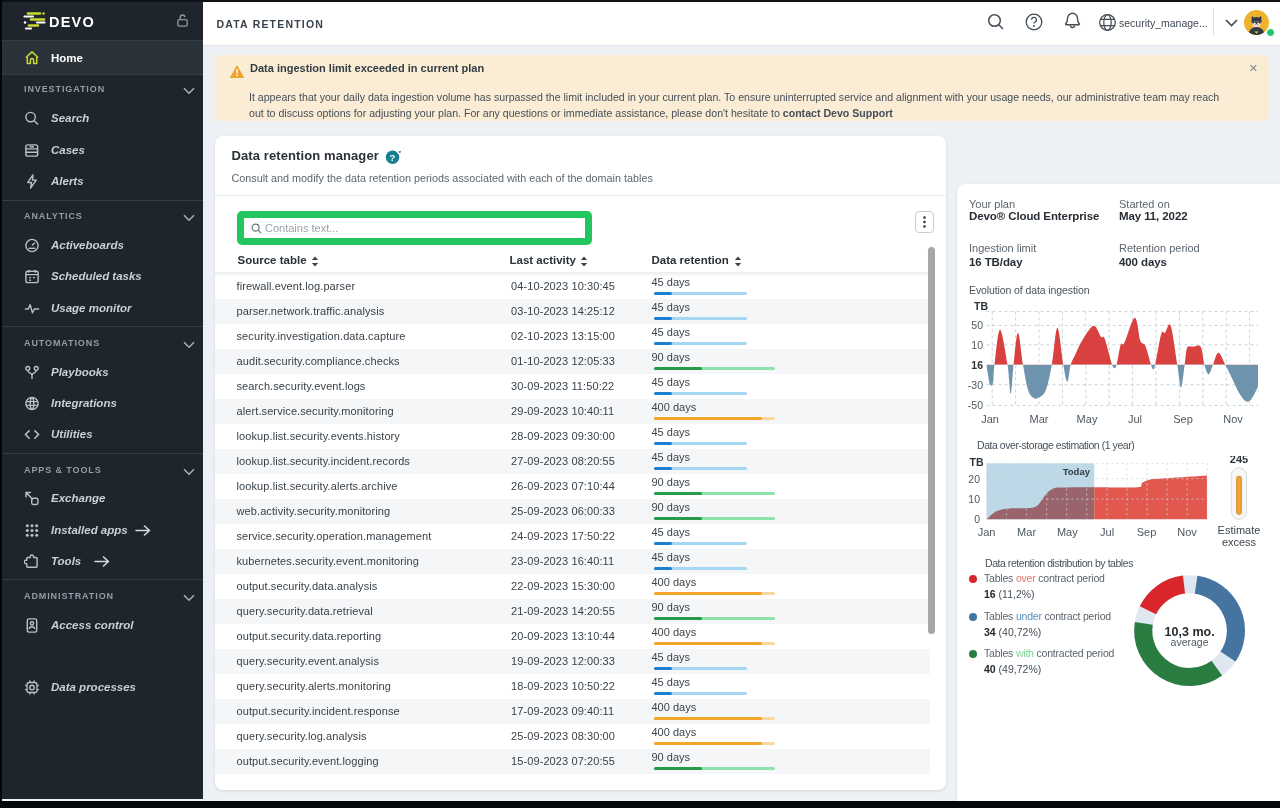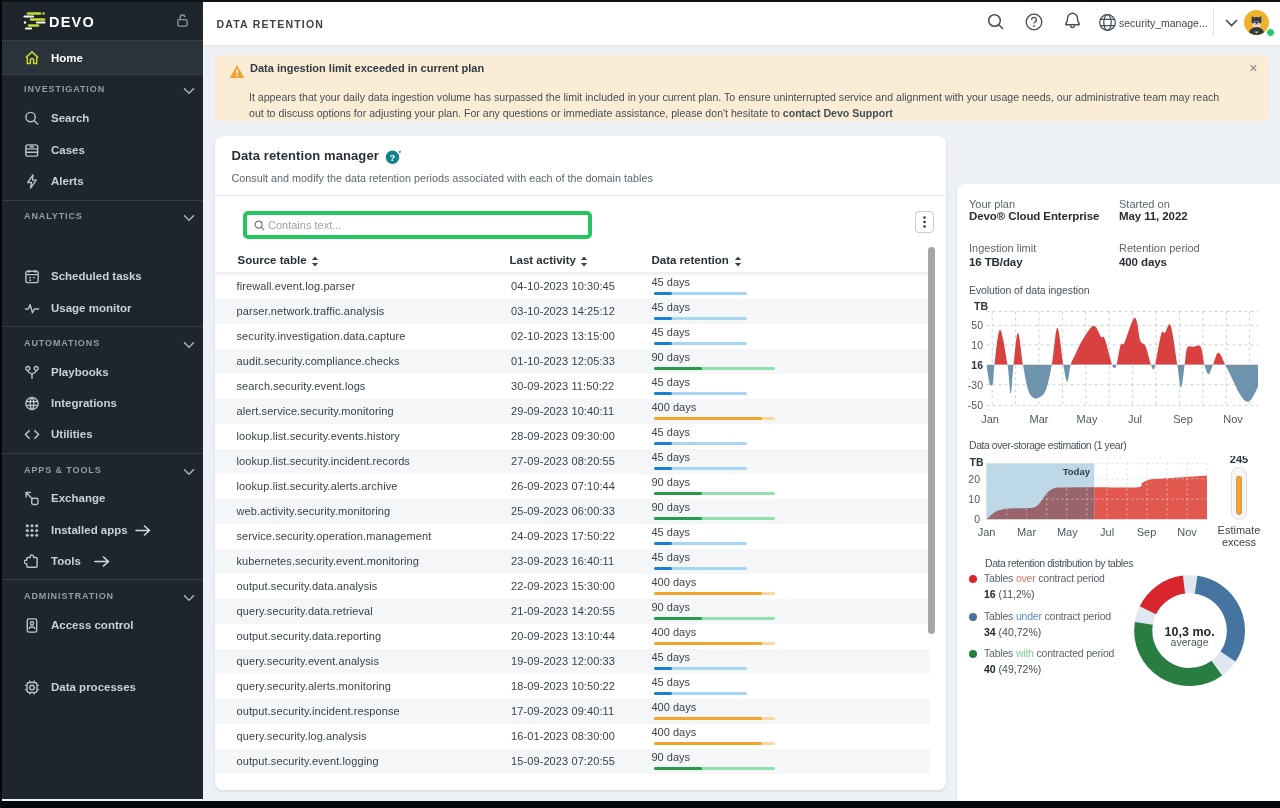--- a/index.html
+++ b/index.html
@@ -1,21 +1,21 @@
 <!DOCTYPE html>
 <html><head><meta charset="utf-8">
 <style>
 html,body{margin:0;padding:0;}
 body{width:1280px;height:808px;background:#04070a;font-family:"Liberation Sans",sans-serif;overflow:hidden;position:relative;}
 #page{position:absolute;left:2px;top:0;right:0;bottom:7px;background:#edf0f4;overflow:hidden;}
 
 #sidebar{position:absolute;left:0;top:0;width:201px;bottom:2px;background:#1e252c;}
 #logo{position:absolute;left:0;top:0;width:100%;height:40px;border-bottom:1px solid #353e45;}
 #homerow{position:absolute;left:0;top:41px;width:100%;height:33px;background:#2a323a;border-bottom:1px solid #353e45;}
-.srow{position:absolute;left:0;width:100%;height:31px;}
+.srow{position:absolute;left:0;width:100%;height:31px;font-style:italic;}
 .srow svg.mic{position:absolute;left:22px;top:7px;}
 .srow .mtxt{position:absolute;left:49px;top:9px;font-size:11.5px;font-weight:bold;color:#c9d1d6;}
 .shead{position:absolute;left:0;width:100%;height:20px;}
 .shead span{position:absolute;left:22px;top:5px;font-size:9px;font-weight:bold;letter-spacing:0.9px;color:#939da5;}
 .shead svg{position:absolute;left:181px;top:8px;}
 .sdiv{position:absolute;left:0;width:100%;border-top:1px solid #353e45;}
 
 #topbar{position:absolute;left:201px;top:0;right:0;height:45px;background:#fff;border-bottom:1px solid #e4e7ea;}
 #tbtitle{position:absolute;left:13.5px;top:18px;font-size:10.5px;font-weight:bold;letter-spacing:1.2px;color:#39434c;}
 
@@ -24,21 +24,21 @@
 #banner .bbody{position:absolute;left:34px;top:34px;font-size:10.6px;color:#454f58;line-height:16px;white-space:nowrap;}
 #banner .bclose{position:absolute;right:11px;top:7px;color:#82888d;font-size:11px;}
 
 .card{position:absolute;background:#fff;border-radius:8px;box-shadow:0 1px 3px rgba(40,50,60,.12);}
 #card1{left:213px;top:136px;width:731px;height:654px;}
 #card2{left:955px;top:136px;width:369px;height:654px;margin-top:48px;}
 
 #c1title{position:absolute;left:16.5px;top:11.5px;font-size:13px;font-weight:bold;color:#2a3137;letter-spacing:.1px;}
 #c1sub{position:absolute;left:16.5px;top:36px;font-size:10.8px;color:#5d6770;}
 #c1div{position:absolute;left:0;top:59px;width:100%;border-top:1px solid #e9ebed;}
-#searchbox{position:absolute;left:28px;top:75px;width:341px;height:20px;border:4px solid #22c55e;border-radius:5px;}
+#searchbox{position:absolute;left:22px;top:75px;width:341px;height:20px;border:7px solid #22c55e;border-radius:5px;}
 #searchbox span{position:absolute;left:21px;top:4px;color:#9aa3ab;font-size:11px;}
 #kebab{position:absolute;right:12px;top:75px;width:17px;height:20px;border:1px solid #c7cdd3;border-radius:4px;text-align:center;line-height:20px;font-weight:bold;color:#30383f;font-size:12px;}
 
 #thead .hc{position:absolute;top:118px;font-size:11.5px;font-weight:bold;color:#2a3137;}
 #tbody{position:absolute;left:0;top:138px;width:715px;}
 .trow{position:relative;height:25px;}
 .trow.alt{background:#f5f6f8;}
 .tname{position:absolute;left:21.5px;top:6px;font-size:11px;color:#39424a;letter-spacing:.1px;}
 .tdate{position:absolute;left:296px;top:6px;font-size:11px;color:#39424a;letter-spacing:.1px;}
 .tret{position:absolute;left:436.5px;top:2px;font-size:11px;color:#3c444b;}
@@ -145,20 +145,28 @@
           <path d="M9.5 1.5 L4 9.5 H8 L7 15.5 L13 7 H9 Z" stroke-linejoin="round"></path>
         </svg>
         <span class="mtxt">Alerts</span>
       </div>
 <div class="sdiv" style="top:199.5px"></div>
 <div class="shead" style="top:206px">
         <span>ANALYTICS</span>
         <svg width="12" height="8" viewBox="0 0 12 8" fill="none" stroke="#aab2b9" stroke-width="1.5">
           <path d="M1 1.2 L6 6.2 L11 1.2"></path>
         </svg>
+      </div>
+<div class="srow" style="top:230.0px">
+        <svg class="mic" width="16" height="17" viewBox="0 0 17 17" fill="none" stroke="#b9c0c6" stroke-width="1.5">
+          <circle cx="8.5" cy="8.5" r="6.5"></circle>
+          <path d="M8.5 8.5 L11.5 5.5"></path>
+          <path d="M4.8 11.5 h7.4"></path>
+        </svg>
+        <span class="mtxt">Activeboards</span>
       </div>
 <div class="srow" style="top:261.0px">
         <svg class="mic" width="16" height="17" viewBox="0 0 17 17" fill="none" stroke="#b9c0c6" stroke-width="1.5">
           <rect x="2" y="3" width="13" height="12" rx="2"></rect>
           <path d="M2 6.5 h13 M5 1.5 v3 M12 1.5 v3 M5.5 9.7 h2 M9.5 9.7 h2 M5.5 12.4 h2"></path>
         </svg>
         <span class="mtxt">Scheduled tasks</span>
       </div>
 <div class="srow" style="top:292.5px">
         <svg class="mic" width="16" height="17" viewBox="0 0 17 17" fill="none" stroke="#b9c0c6" stroke-width="1.5">
@@ -426,21 +434,21 @@
 </div>
 <div class="trow alt">
 <div class="tname">output.security.incident.response</div>
           <div class="tdate">17-09-2023 09:40:11</div>
 <div class="tret">400 days</div>
 <div class="bar" style="width:121px;background:#f8d89c"></div>
 <div class="bar" style="width:108px;background:#f2a42b"></div>
 </div>
 <div class="trow">
 <div class="tname">query.security.log.analysis</div>
-          <div class="tdate">16-01-2023 08:30:00</div>
+          <div class="tdate">25-09-2023 08:30:00</div>
 <div class="tret">400 days</div>
 <div class="bar" style="width:121px;background:#f8d89c"></div>
 <div class="bar" style="width:108px;background:#f2a42b"></div>
 </div>
 <div class="trow alt">
 <div class="tname">output.security.event.logging</div>
           <div class="tdate">15-09-2023 07:20:55</div>
 <div class="tret">90 days</div>
 <div class="bar" style="width:121px;background:#90e2ad"></div>
 <div class="bar" style="width:48px;background:#269b49"></div>
@@ -498,21 +506,21 @@
 <text x="9" y="12" font-size="10.5" font-weight="bold" fill="#2c343b">TB</text>
 <g font-family="Liberation Sans,sans-serif" font-size="11" fill="#4e5860" text-anchor="middle">
 <text x="25" y="125">Jan</text>
           <text x="74" y="125">Mar</text>
           <text x="122" y="125">May</text>
           <text x="170" y="125">Jul</text>
           <text x="218" y="125">Sep</text>
           <text x="268" y="125">Nov</text>
 </g>
 </svg>
-    <div class="sect" style="position:absolute;left:12px;top:255px">Data over-storage estimation (1 year)</div>
+    <div class="sect" style="position:absolute;left:20px;top:255px">Data over-storage estimation (1 year)</div>
     <svg id="chart2" style="position:absolute;left:8px;top:272px" width="300" height="95" viewBox="0 0 300 95">
 <defs>
 <clipPath id="cleft">
             <rect x="0" y="0" width="129.3" height="95"></rect>
           </clipPath>
 <clipPath id="cright">
             <rect x="129.3" y="0" width="170" height="95"></rect>
           </clipPath>
 </defs>
 <rect x="21.5" y="7.4" width="107.8" height="55.9" fill="#bdd8e7"></rect>

